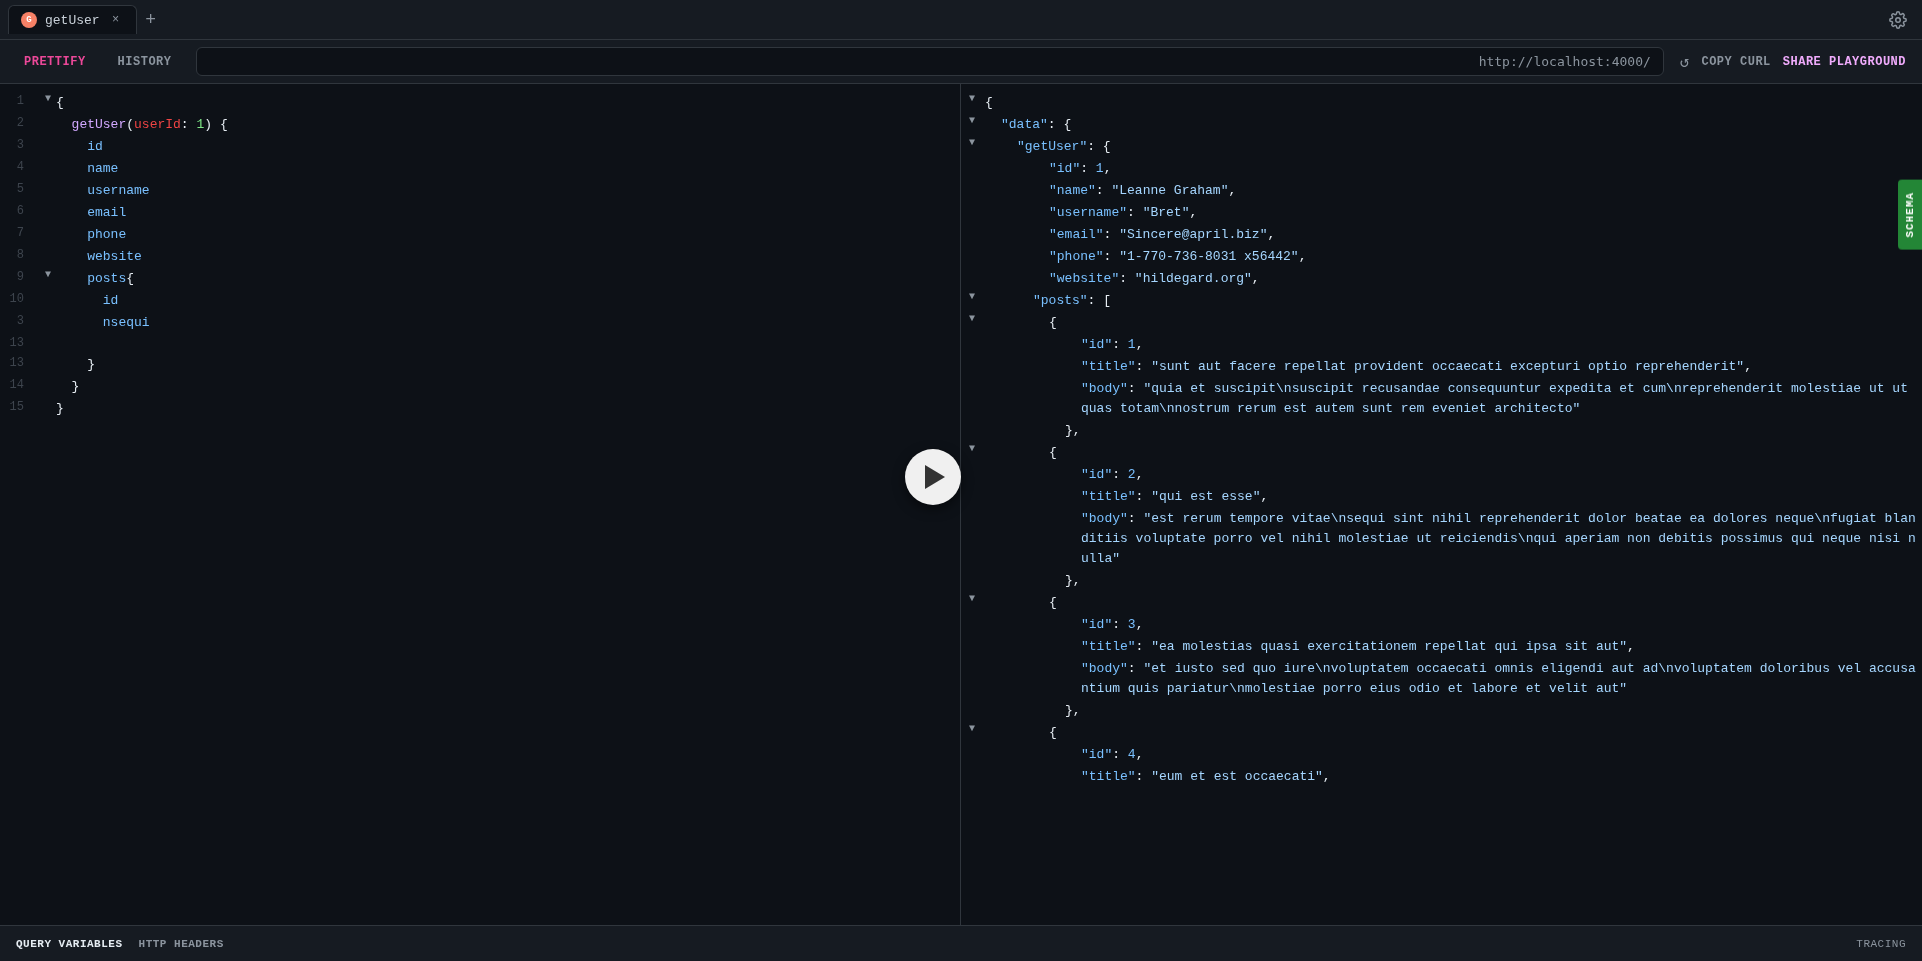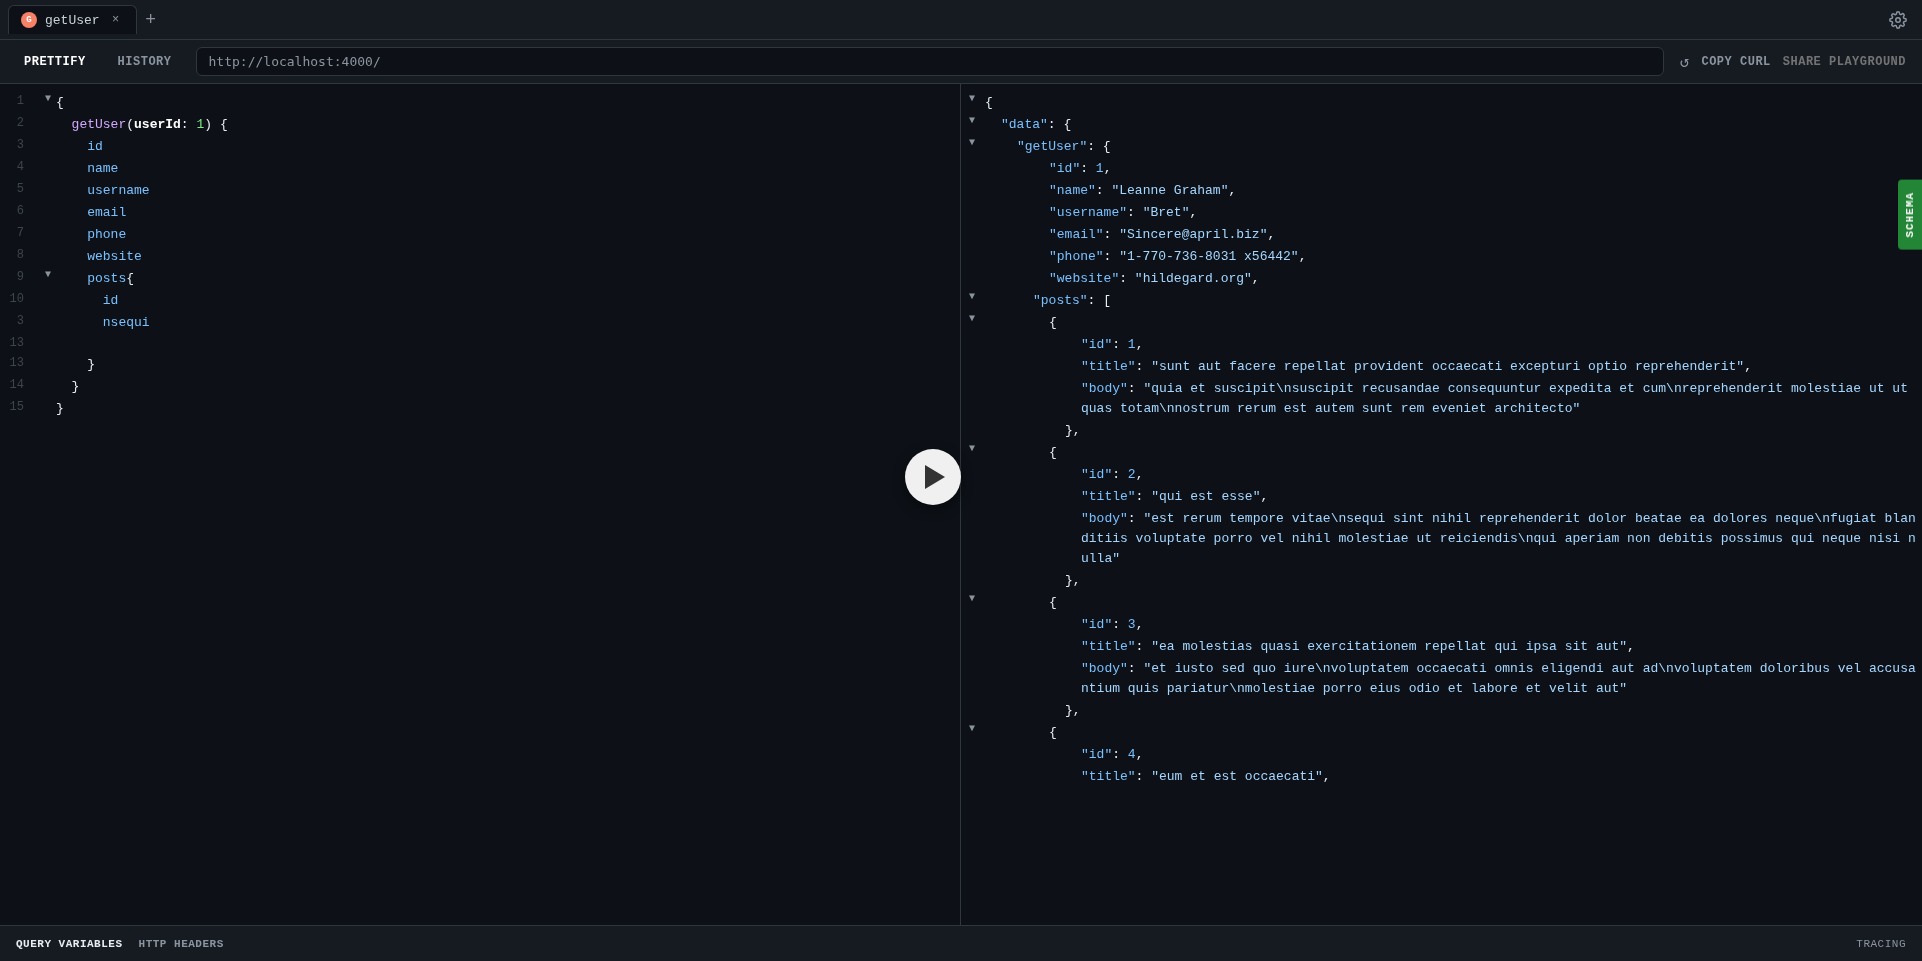--- a/index.html
+++ b/index.html
@@ -92,31 +92,32 @@
     .toolbar-btn {
       font-size: 12px;
       font-weight: 600;
       color: #8b949e;
       cursor: pointer;
       padding: 4px 8px;
       border-radius: 4px;
       letter-spacing: 0.5px;
     }
     .toolbar-btn.active {
-      color: #ffffff;
+      color: #ec4899;
     }
     .url-bar {
       flex: 1;
       background: #0d1117;
       border: 1px solid #30363d;
       border-radius: 6px;
       padding: 6px 12px;
       color: #8b949e;
       font-family: 'Consolas', monospace;
       font-size: 13px;
+      text-align: right;
     }
     .toolbar-actions {
       display: flex;
       align-items: center;
       gap: 12px;
       margin-left: auto;
     }
     .refresh-btn {
       color: #8b949e;
       cursor: pointer;
@@ -125,21 +126,21 @@
     .copy-curl-btn {
       font-size: 12px;
       font-weight: 600;
       color: #8b949e;
       cursor: pointer;
       letter-spacing: 0.5px;
     }
     .share-btn {
       font-size: 12px;
       font-weight: 600;
-      color: #737373;
+      color: #f0abfc;
       cursor: pointer;
       letter-spacing: 0.5px;
     }
 
     
     .main-content {
       display: flex;
       height: calc(961px - 40px - 44px - 36px);
       position: relative;
     }
@@ -183,21 +184,21 @@
       justify-content: center;
     }
     .line-content {
       flex: 1;
       white-space: pre;
       color: #c9d1d9;
       line-height: 20px;
     }
     .kw-punct { color: #e6edf3; }
     .kw-func { color: #d2a8ff; }
-    .kw-param { color: #ffffff; font-weight: bold; }
+    .kw-param { color: #ef4444; }
     .kw-field { color: #79c0ff; }
     .kw-type { color: #7ee787; }
 
     
     .run-btn {
       position: absolute;
       top: 50%;
       left: 50%;
       transform: translate(-50%, -50%);
       width: 56px;

